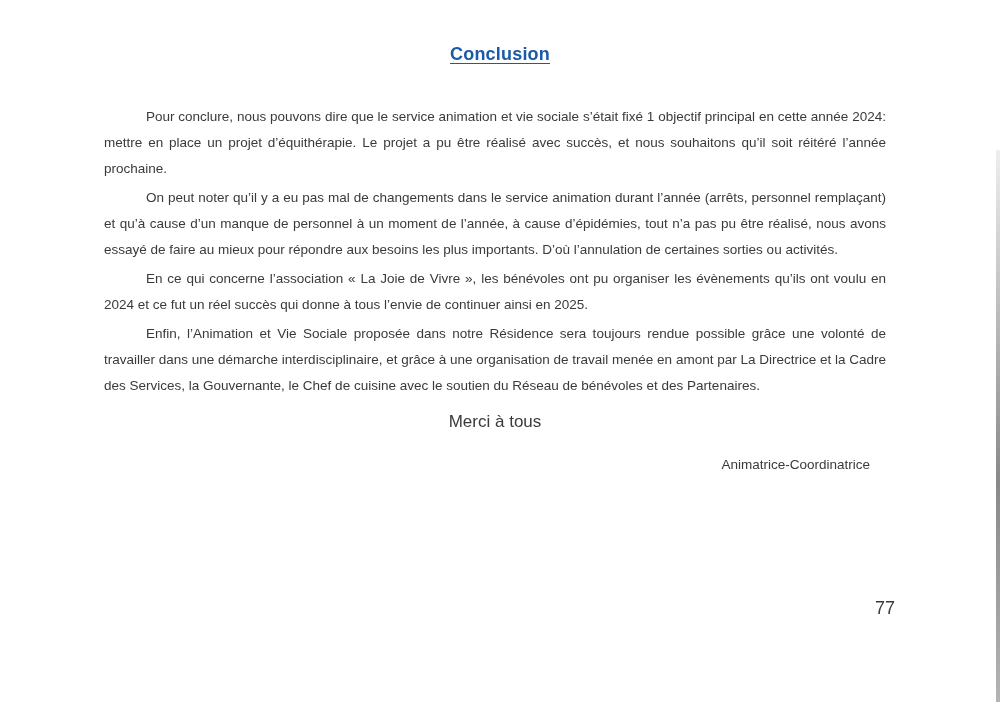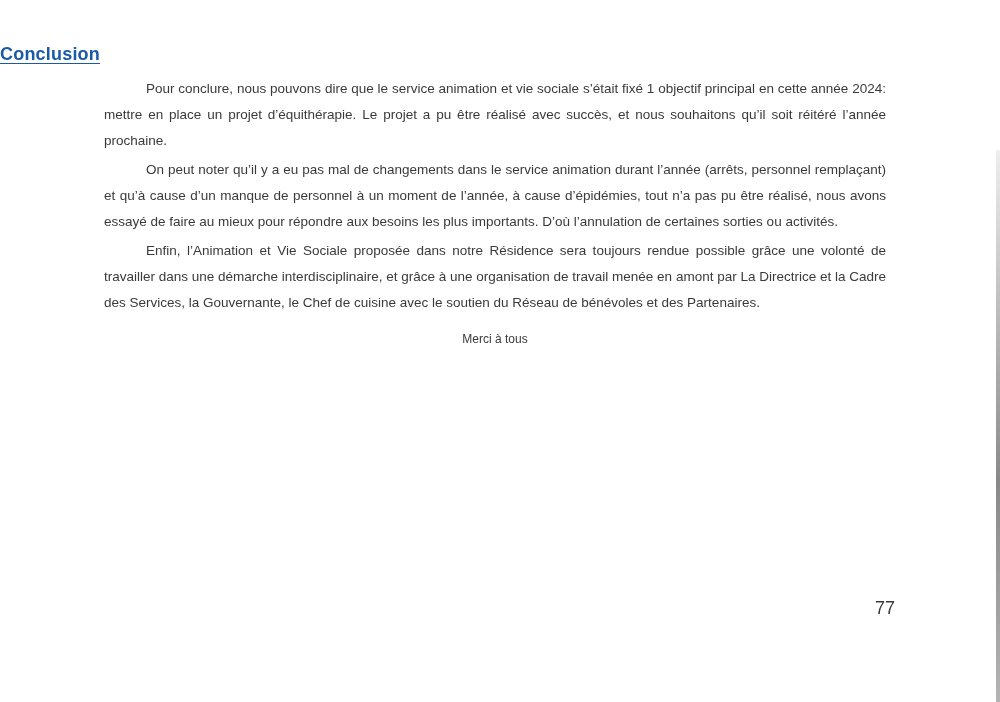--- a/index.html
+++ b/index.html
@@ -12,44 +12,44 @@
     width: 1000px;
     height: 702px;
     background: #ffffff;
     font-family: "Liberation Sans", sans-serif;
     color: #3a3a3a;
     overflow: hidden;
     box-sizing: border-box;
   }
   .title {
     margin: 44px 0 24px 0;
-    text-align: left;
+    text-align: center;
     font-size: 18px;
     font-weight: bold;
     color: #1a5aa8;
     text-decoration: underline;
     text-underline-offset: 3px;
     letter-spacing: 0.2px;
   }
   .content {
     position: absolute;
     left: 104px;
     width: 782px;
-    top: 76px;
+    top: 104px;
   }
   .para {
     margin: 0 0 3px 0;
     font-size: 13.5px;
     line-height: 26px;
     text-align: justify;
     text-indent: 42px;
   }
   .closing {
     margin: 10px 0 16px 0;
-    font-size: 12px;
+    font-size: 17px;
     line-height: 26px;
     text-align: center;
     text-indent: 0;
   }
   .signature {
     margin-top: 14px;
     padding-right: 16px;
     text-align: right;
     font-size: 13.5px;
     line-height: 27px;
@@ -72,20 +72,22 @@
   }
 </style>
 </head>
 <body>
 
 <div class="page">
   <h1 class="title">Conclusion</h1>
   <div class="content">
     <p class="para">Pour conclure, nous pouvons dire que le service animation et vie sociale s’était fixé 1 objectif principal en cette année 2024: mettre en place un projet d’équithérapie. Le projet a pu être réalisé avec succès, et nous souhaitons qu’il soit réitéré l’année prochaine.</p>
     <p class="para">On peut noter qu’il y a eu pas mal de changements dans le service animation durant l’année (arrêts, personnel remplaçant) et qu’à cause d’un manque de personnel à un moment de l’année, à cause d’épidémies, tout n’a pas pu être réalisé, nous avons essayé de faire au mieux pour répondre aux besoins les plus importants. D’où l’annulation de certaines sorties ou activités.</p>
+    <p class="para">En ce qui concerne l’association « La Joie de Vivre », les bénévoles ont pu organiser les évènements qu’ils ont voulu en 2024 et ce fut un réel succès qui donne à tous l’envie de continuer ainsi en 2025.</p>
     <p class="para">Enfin, l’Animation et Vie Sociale proposée dans notre Résidence sera toujours rendue possible grâce une volonté de travailler dans une démarche interdisciplinaire, et grâce à une organisation de travail menée en amont par La Directrice et la Cadre des Services, la Gouvernante, le Chef de cuisine avec le soutien du Réseau de bénévoles et des Partenaires.</p>
     <p class="closing">Merci à tous</p>
     <div class="signature">
+      <p>Animatrice-Coordinatrice</p>
     </div>
   </div>
   <div class="page-number">77</div>
   <div class="scan-edge"></div>
 </div>
 
 </body></html>

